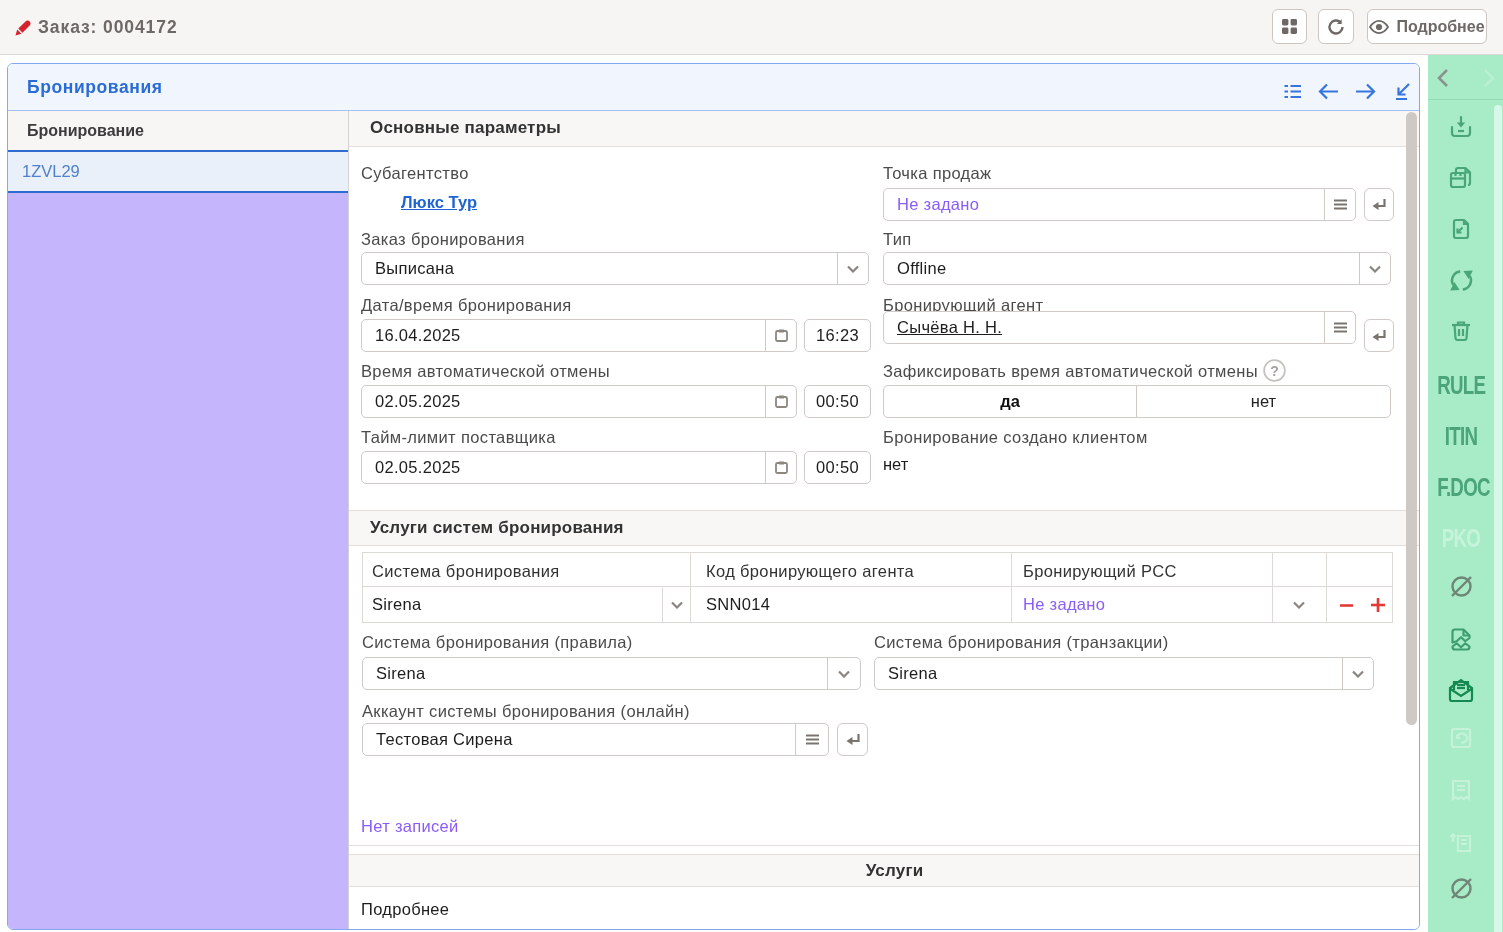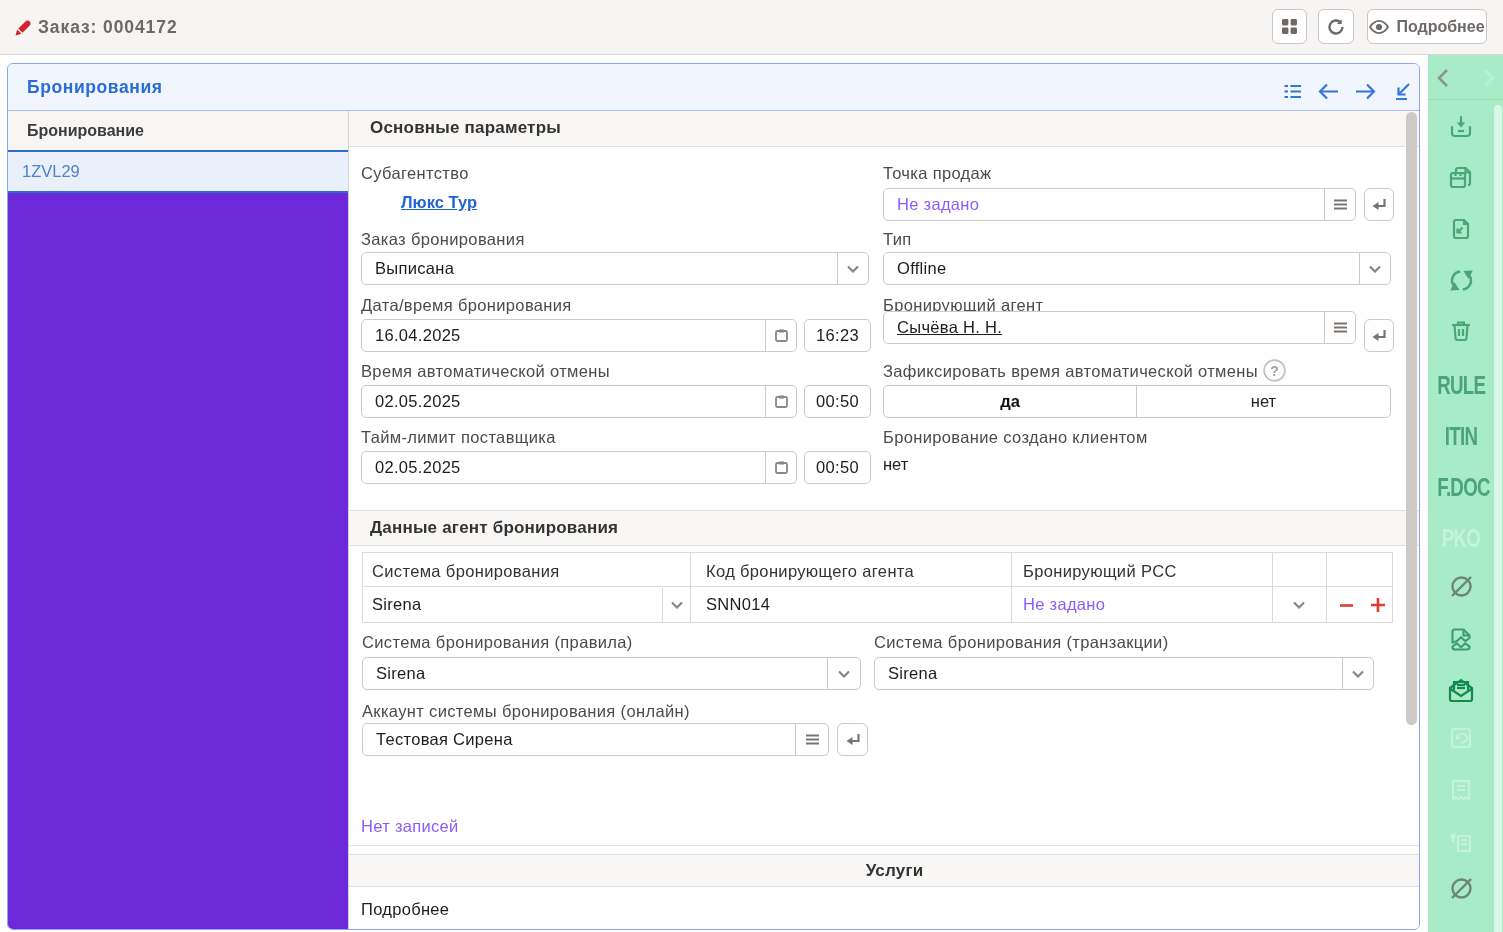--- a/index.html
+++ b/index.html
@@ -22,21 +22,21 @@
 #sidescroll{left:66px;top:50px;width:8px;height:847px;border-radius:4px;background:#d7f8e8;}
 .sic{left:0;width:66px;display:flex;align-items:center;justify-content:center;}
 .sitxt{left:0;width:66px;text-align:center;font-weight:bold;font-size:26px;color:#4ba47a;transform:scaleX(0.72);letter-spacing:-1px;}
 
 
 #panel{left:7px;top:63px;width:1413px;height:867px;background:#fff;border:1px solid #84a9ee;border-radius:6px;overflow:hidden;}
 #phead{left:0;top:0;width:1411px;height:47px;background:#f1f5fd;border-bottom:1px solid #a5c1f1;}
 #phead .t{position:absolute;left:19px;top:13px;font-size:17.5px;letter-spacing:0.6px;font-weight:bold;color:#2a6cd5;}
 .picon{position:absolute;top:19px;}
 
-#leftcol{left:0;top:47px;width:341px;height:818px;border-right:1px solid #d6d2d0;background:#6d28d9;}
+#leftcol{left:0;top:47px;width:341px;height:818px;border-right:1px solid #d6d2d0;background:#c4b5fd;}
 #lhead{left:0;top:0;width:340px;height:41px;background:#f8f6f5;border-bottom:2px solid #2e6ccf;font-size:16px;font-weight:bold;color:#3c3c3c;line-height:40px;padding-left:19px;}
 #lrow{left:0;top:41px;width:340px;height:41px;background:#eaf0fa;border-bottom:2px solid #2e6ccf;font-size:16.5px;color:#5181ca;line-height:39px;padding-left:14px;}
 
 #rightcol{left:341px;top:47px;width:1070px;height:818px;background:#fff;}
 .shead{left:0;width:1070px;height:36px;background:#f8f7f6;border-bottom:1px solid #e3dfdd;border-top:1px solid #e3dfdd;font-size:17px;letter-spacing:0.2px;font-weight:bold;color:#333;line-height:34px;padding-left:21px;}
 .lbl{font-size:16.5px;color:#4b4b4b;letter-spacing:0.35px;white-space:nowrap;}
 .inp{background:#fff;border:1px solid #cfc9c7;border-radius:5px;font-size:16.5px;color:#1d1d1d;letter-spacing:0.3px;display:flex;align-items:center;padding-left:13px;white-space:nowrap;}
 .ph{color:#8b5cf6;}
 .sfx{position:absolute;right:0;top:0;bottom:0;width:31px;border-left:1px solid #cfc9c7;display:flex;align-items:center;justify-content:center;}
 .btn{background:#fff;border:1px solid #cfc9c7;border-radius:6px;display:flex;align-items:center;justify-content:center;}
@@ -338,21 +338,21 @@
           <svg width="13" height="13" viewBox="0 0 13 13">
             <rect x="1" y="2" width="11" height="10" rx="1.5" fill="none" stroke="#8d8782" stroke-width="1.8"></rect>
             <rect x="4" y="0.5" width="5" height="3" fill="#8d8782"></rect>
           </svg>
         </div>
     </div>
     <div class="abs inp" style="left:455px;top:340px;width:67px;height:33px;justify-content:center;padding-left:0;">00:50</div>
     <div class="abs lbl" style="left:534px;top:317px;">Бронирование создано клиентом</div>
     <div class="abs" style="left:534px;top:344px;font-size:16.5px;color:#1d1d1d;">нет</div>
 
-    <div class="abs shead" style="top:399px;height:36px;">Данные агент бронирования</div>
+    <div class="abs shead" style="top:399px;height:36px;">Услуги систем бронирования</div>
     <div class="abs" id="bstable" style="left:13px;top:441px;width:1031px;height:71px;border:1px solid #ddd9d7;">
       <div class="abs" style="left:0;top:0;width:1029px;height:34px;border-bottom:1px solid #ddd9d7;"></div>
       <div class="abs" style="left:327px;top:0;width:1px;height:69px;background:#ddd9d7;"></div>
       <div class="abs" style="left:648px;top:0;width:1px;height:69px;background:#ddd9d7;"></div>
       <div class="abs" style="left:909px;top:0;width:1px;height:69px;background:#ddd9d7;"></div>
       <div class="abs" style="left:963px;top:0;width:1px;height:69px;background:#ddd9d7;"></div>
       <div class="abs lbl" style="left:9px;top:9px;color:#333;">Система бронирования</div>
       <div class="abs lbl" style="left:343px;top:9px;color:#333;">Код бронирующего агента</div>
       <div class="abs lbl" style="left:660px;top:9px;color:#333;">Бронирующий PCC</div>
       <div class="abs" style="left:9px;top:42px;font-size:16.5px;letter-spacing:0.3px;color:#1d1d1d;">Sirena</div>

